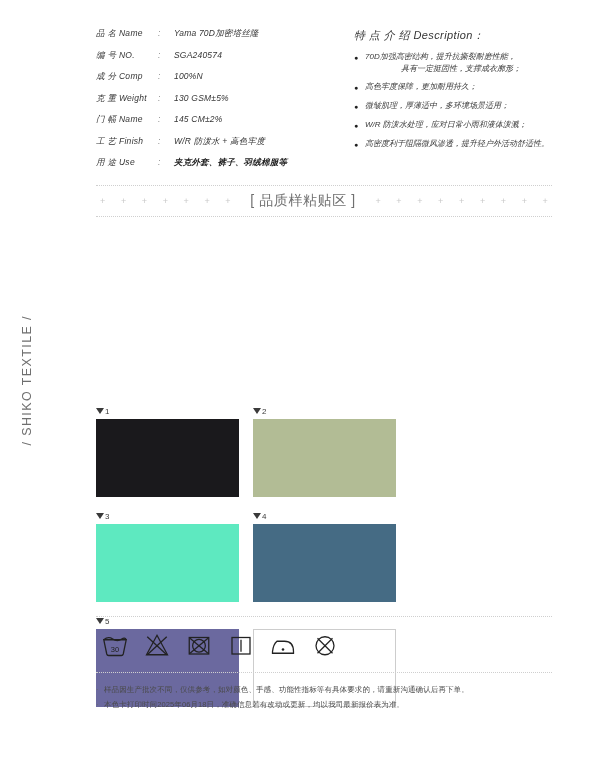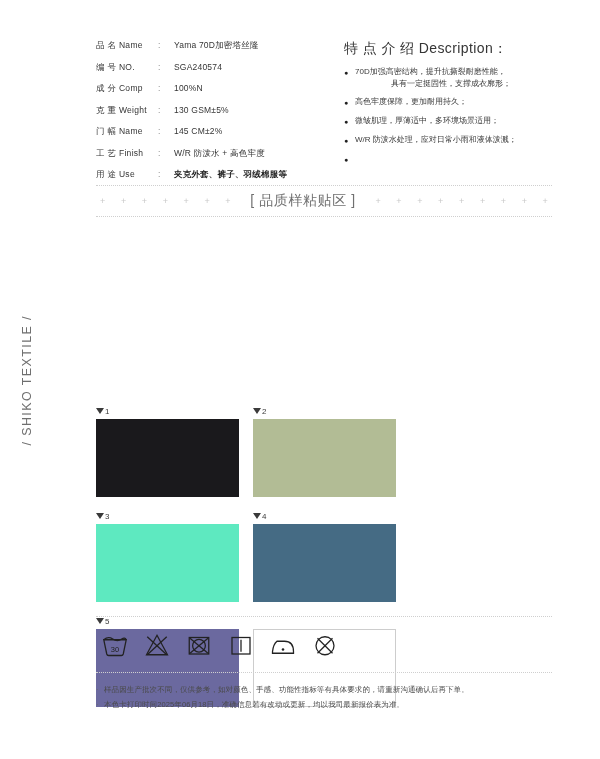--- a/index.html
+++ b/index.html
@@ -42,24 +42,25 @@
     left: 96px;
     top: 0;
     width: 456px;
     height: 759px;
   }
 
   
   .info-area {
     position: absolute;
     left: 0;
-    top: 40px;
-    width: 456px;
-    display: flex;
-    gap: 4px;
+    top: 28px;
+    width: 456px;
+    display: flex;
+    gap: 14px;
+    font-style: italic;
   }
   .spec-col {
     width: 240px;
     flex: 0 0 240px;
   }
   .spec-row {
     display: flex;
     align-items: baseline;
     height: 18px;
     margin-bottom: 3.5px;
@@ -85,21 +86,21 @@
   .spec-row.is-emphasis .spec-value {
     font-weight: bold;
     color: #222;
   }
 
   .desc-col {
     flex: 1 1 auto;
     padding-left: 4px;
   }
   .desc-title {
-    font-size: 14px;
+    font-size: 11px;
     color: #353535;
     letter-spacing: 0.4px;
     margin-bottom: 8px;
     white-space: nowrap;
   }
   .desc-item {
     display: flex;
     align-items: flex-start;
     margin-bottom: 5.5px;
     font-size: 8px;
@@ -322,20 +323,23 @@
 
       <div class="desc-item">
         <span class="desc-bullet">●</span>
         <span class="desc-body">
           <span>W/R 防泼水处理，应对日常小雨和液体泼溅；</span>
         </span>
       </div>
 
       <div class="desc-item">
         <span class="desc-bullet">●</span>
+        <span class="desc-body">
+          <span>高密度利于阻隔微风渗透，提升轻户外活动舒适性。</span>
+        </span>
       </div>
     </div>
   </div>
 
   <div class="paste-zone">
     <span class="paste-plus">+</span>
     <span class="paste-plus">+</span>
     <span class="paste-plus">+</span>
     <span class="paste-plus">+</span>
     <span class="paste-plus">+</span>

